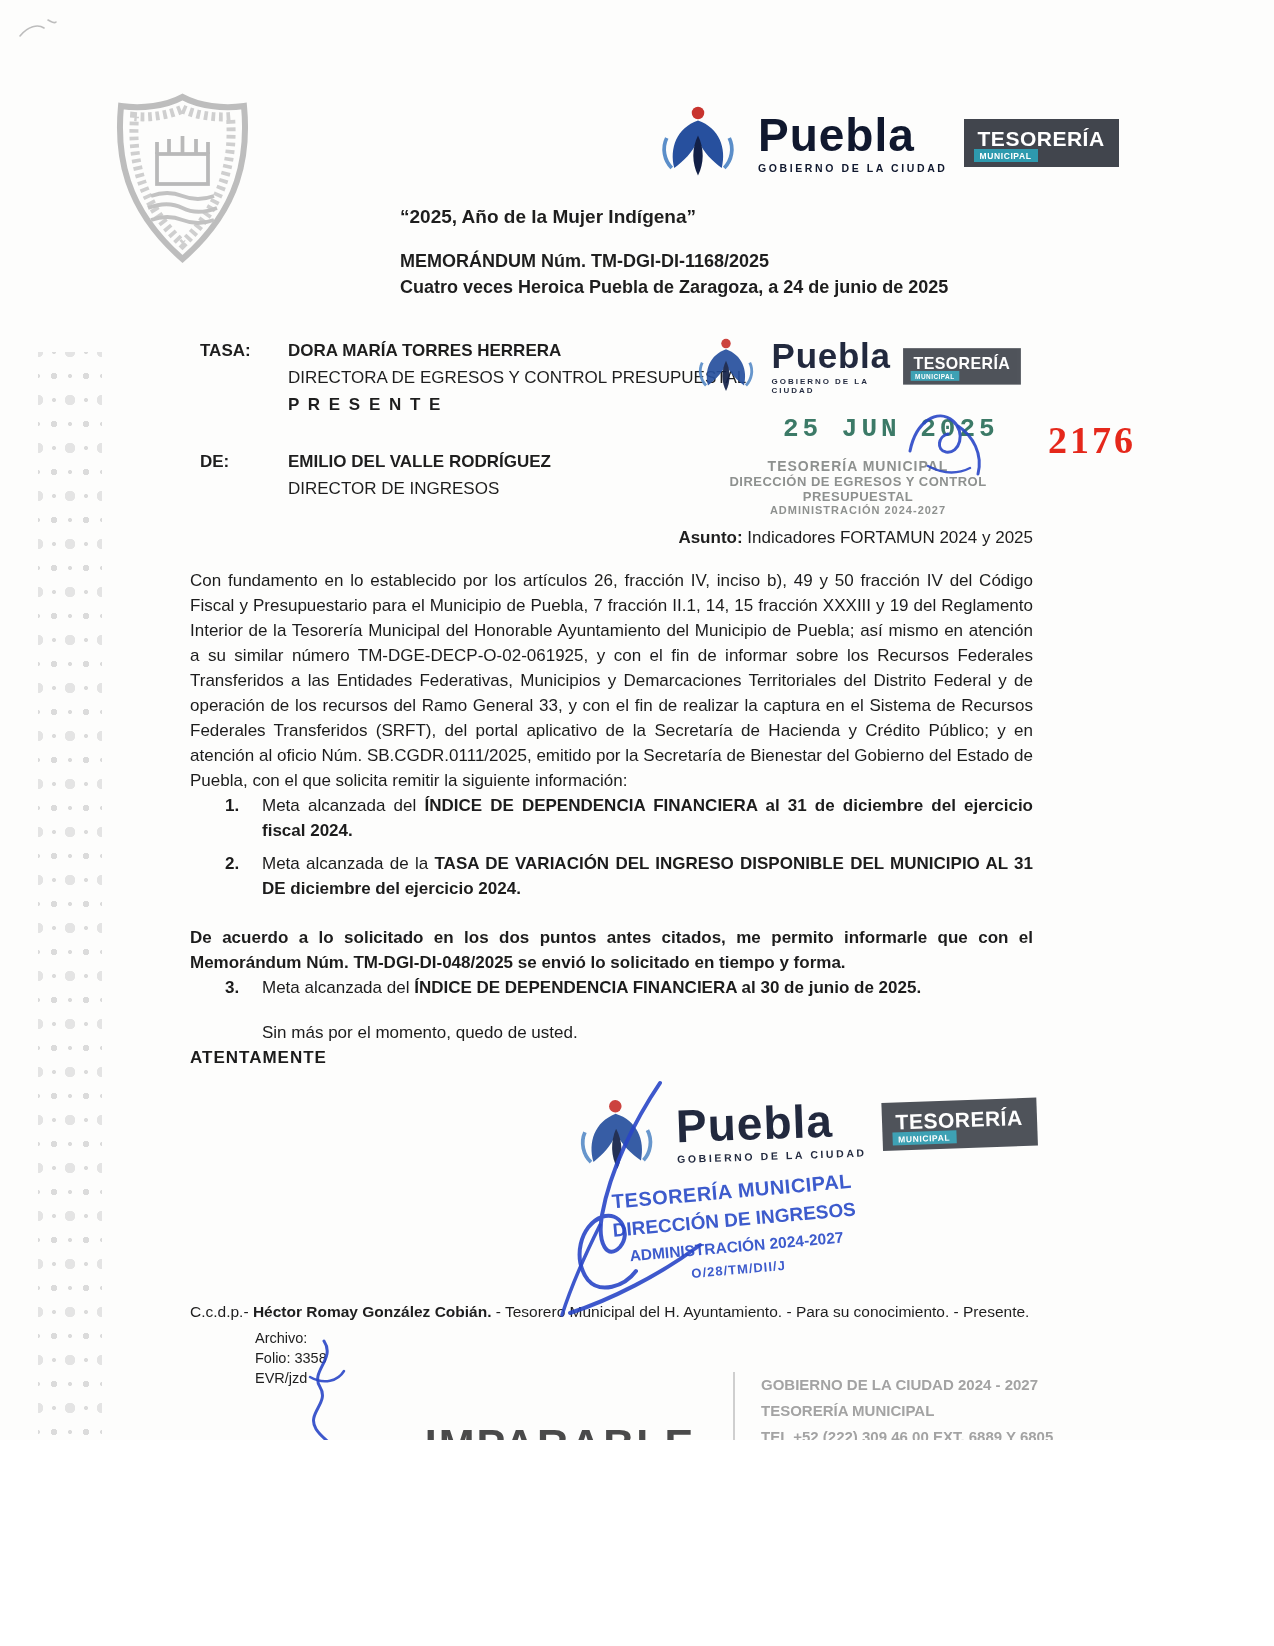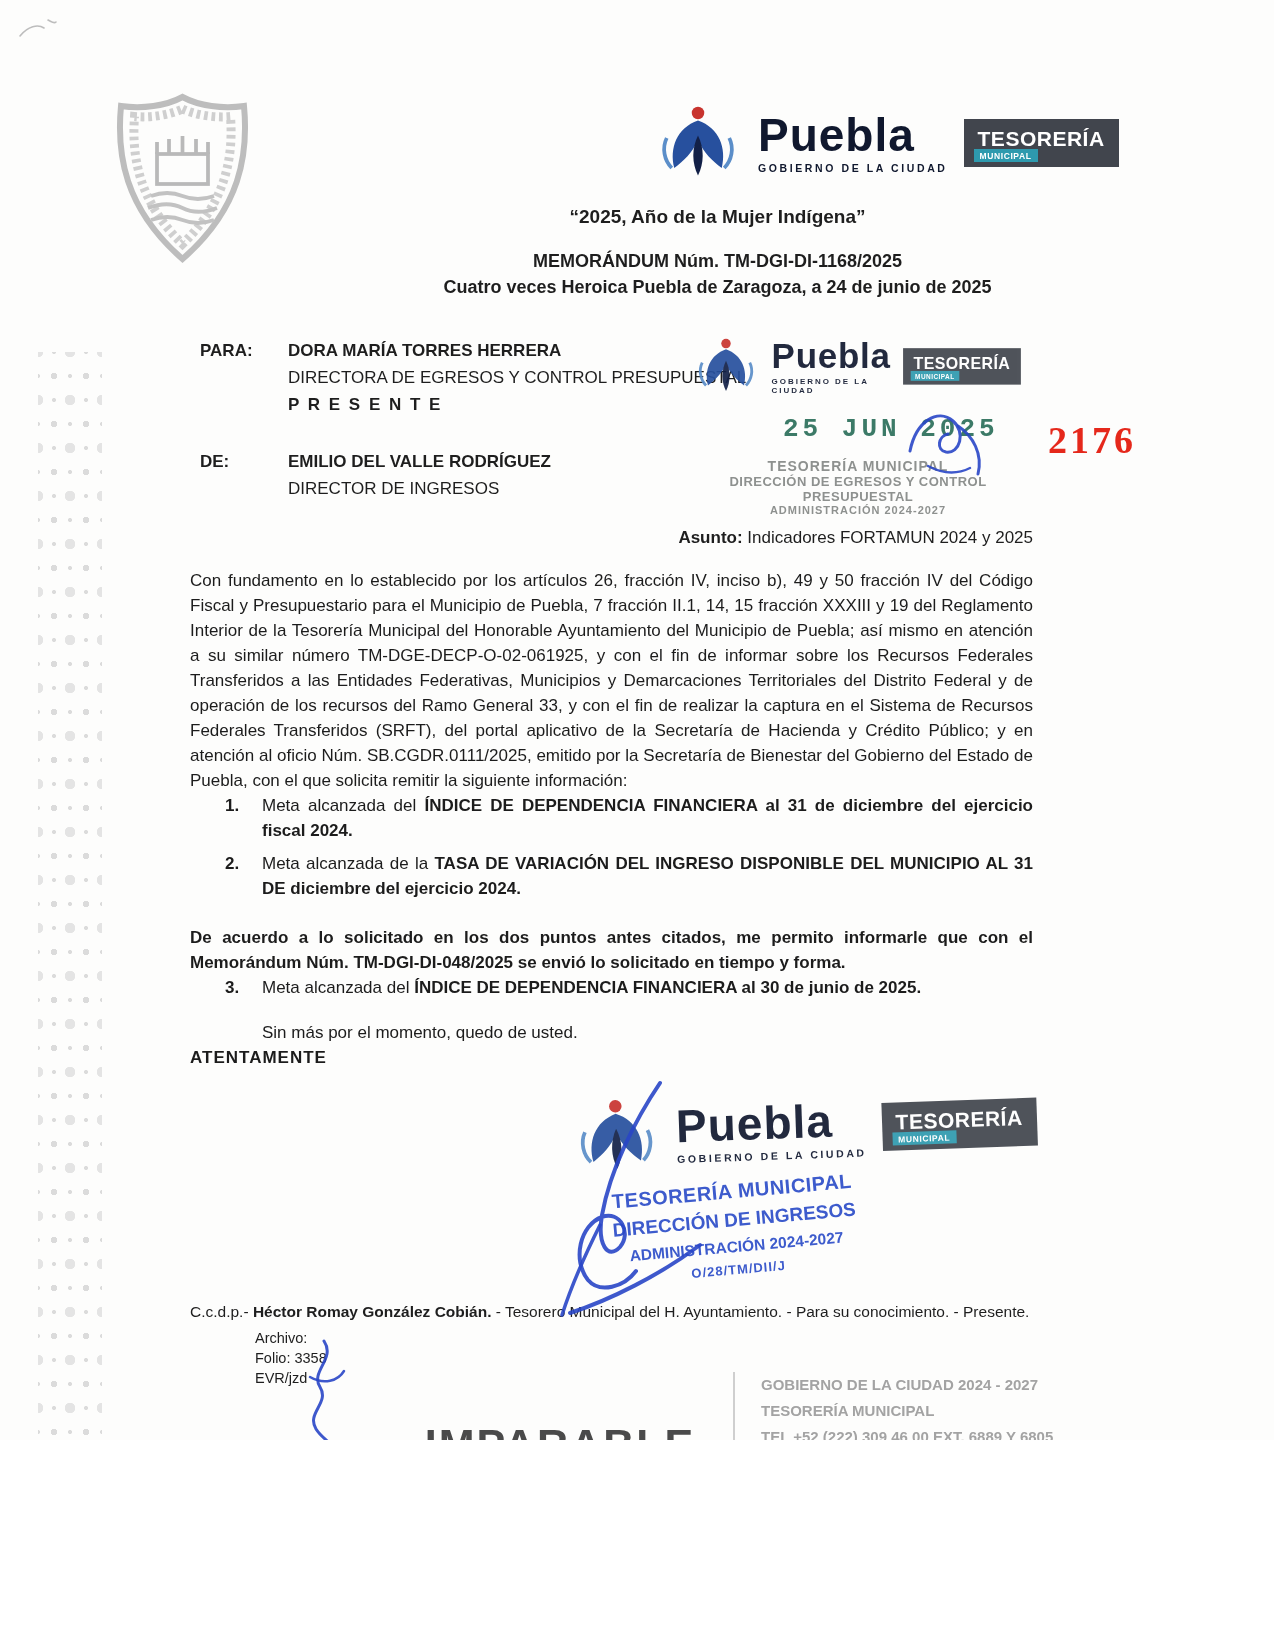--- a/index.html
+++ b/index.html
@@ -25,21 +25,21 @@
   .plogo-icon{flex:0 0 auto}
   .plogo-name{font-size:46px;font-weight:bold;color:#10182e;letter-spacing:1px;line-height:1}
   .plogo-sub{font-size:10.5px;font-weight:bold;color:#10182e;letter-spacing:2.6px;margin-top:4px}
   .plogo-badge{position:relative;background:#41454d;color:#fff;padding:9px 14px 18px 14px;margin-left:6px}
   .badge-main{font-size:21px;font-weight:bold;letter-spacing:.5px;line-height:1}
   .badge-tag{position:absolute;left:10px;bottom:5px;background:#2e9aae;color:#fff;font-size:8.5px;font-weight:bold;letter-spacing:.6px;padding:1.5px 6px}
   .header-logo{position:absolute;left:648px;top:103px}
   .stamp-logo{transform:scale(.76);transform-origin:left top;opacity:.92}
 
   
-  .hq{position:absolute;left:400px;width:635px;text-align:center;font-weight:bold}
+  .hq{position:absolute;left:400px;width:635px;text-align:left;font-weight:bold}
   .quote{top:206px;font-size:19px}
   .memo-number{top:251px;font-size:18px}
   .place-date{top:277px;font-size:18px}
 
   
   .addr{position:absolute;left:200px;display:grid;grid-template-columns:88px 1fr;column-gap:0;font-size:17px;line-height:27px}
   .para-block{top:337px}
   .de-block{top:448px}
   .addr .lbl{font-weight:bold}
   .addr .nm{font-weight:bold}
@@ -136,21 +136,21 @@
       <div class="badge-main">TESORERÍA</div>
       <div class="badge-tag">MUNICIPAL</div>
     </div>
   </div>
 
   <div class="hq quote">“2025, Año de la Mujer Indígena”</div>
   <div class="hq memo-number">MEMORÁNDUM Núm. TM-DGI-DI-1168/2025</div>
   <div class="hq place-date">Cuatro veces Heroica Puebla de Zaragoza, a 24 de junio de 2025</div>
 
   <div class="addr para-block">
-    <div class="lbl">PARA:</div>
+    <div class="lbl">TASA:</div>
     <div class="nm">DORA MARÍA TORRES HERRERA</div>
     <div></div>
     <div class="ttl">DIRECTORA DE EGRESOS Y CONTROL PRESUPUESTAL</div>
     <div></div>
     <div class="presente">P R E S E N T E</div>
   </div>
 
   <div class="addr de-block">
     <div class="lbl">DE:</div>
     <div class="nm">EMILIO DEL VALLE RODRÍGUEZ</div>

